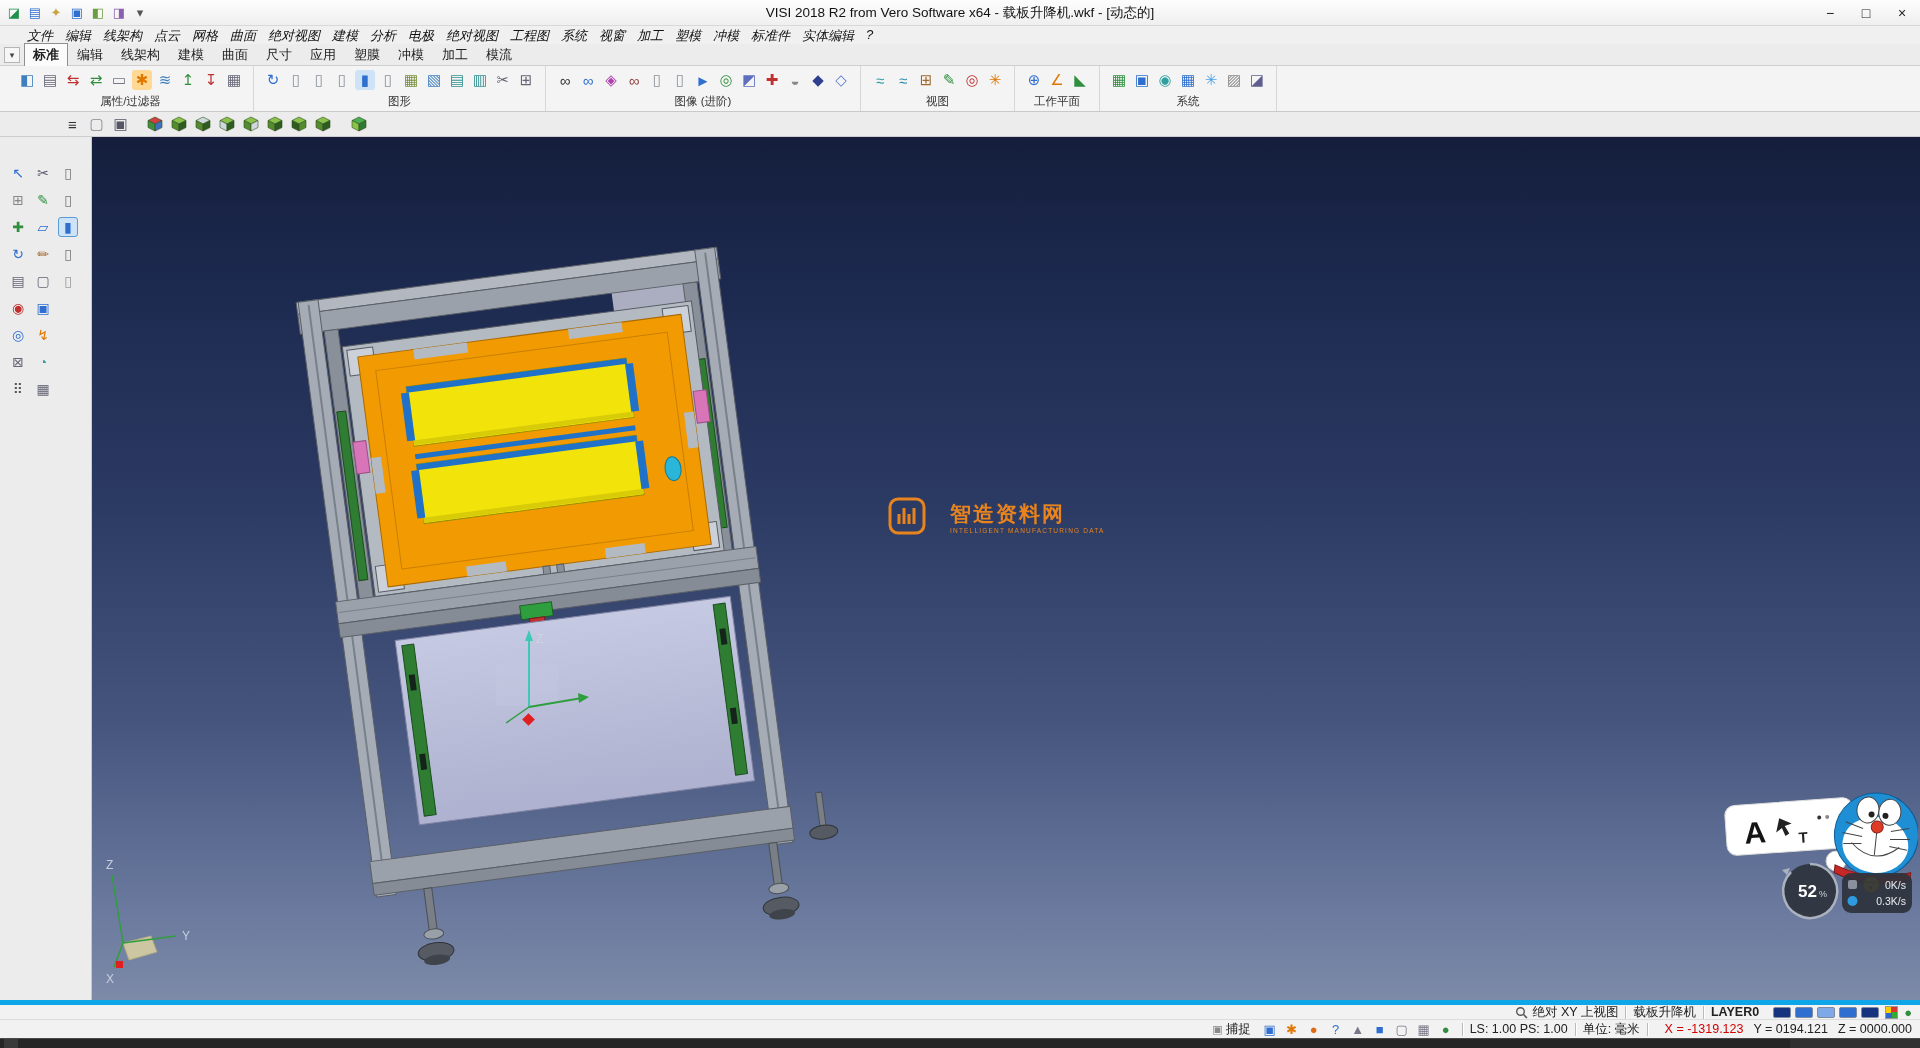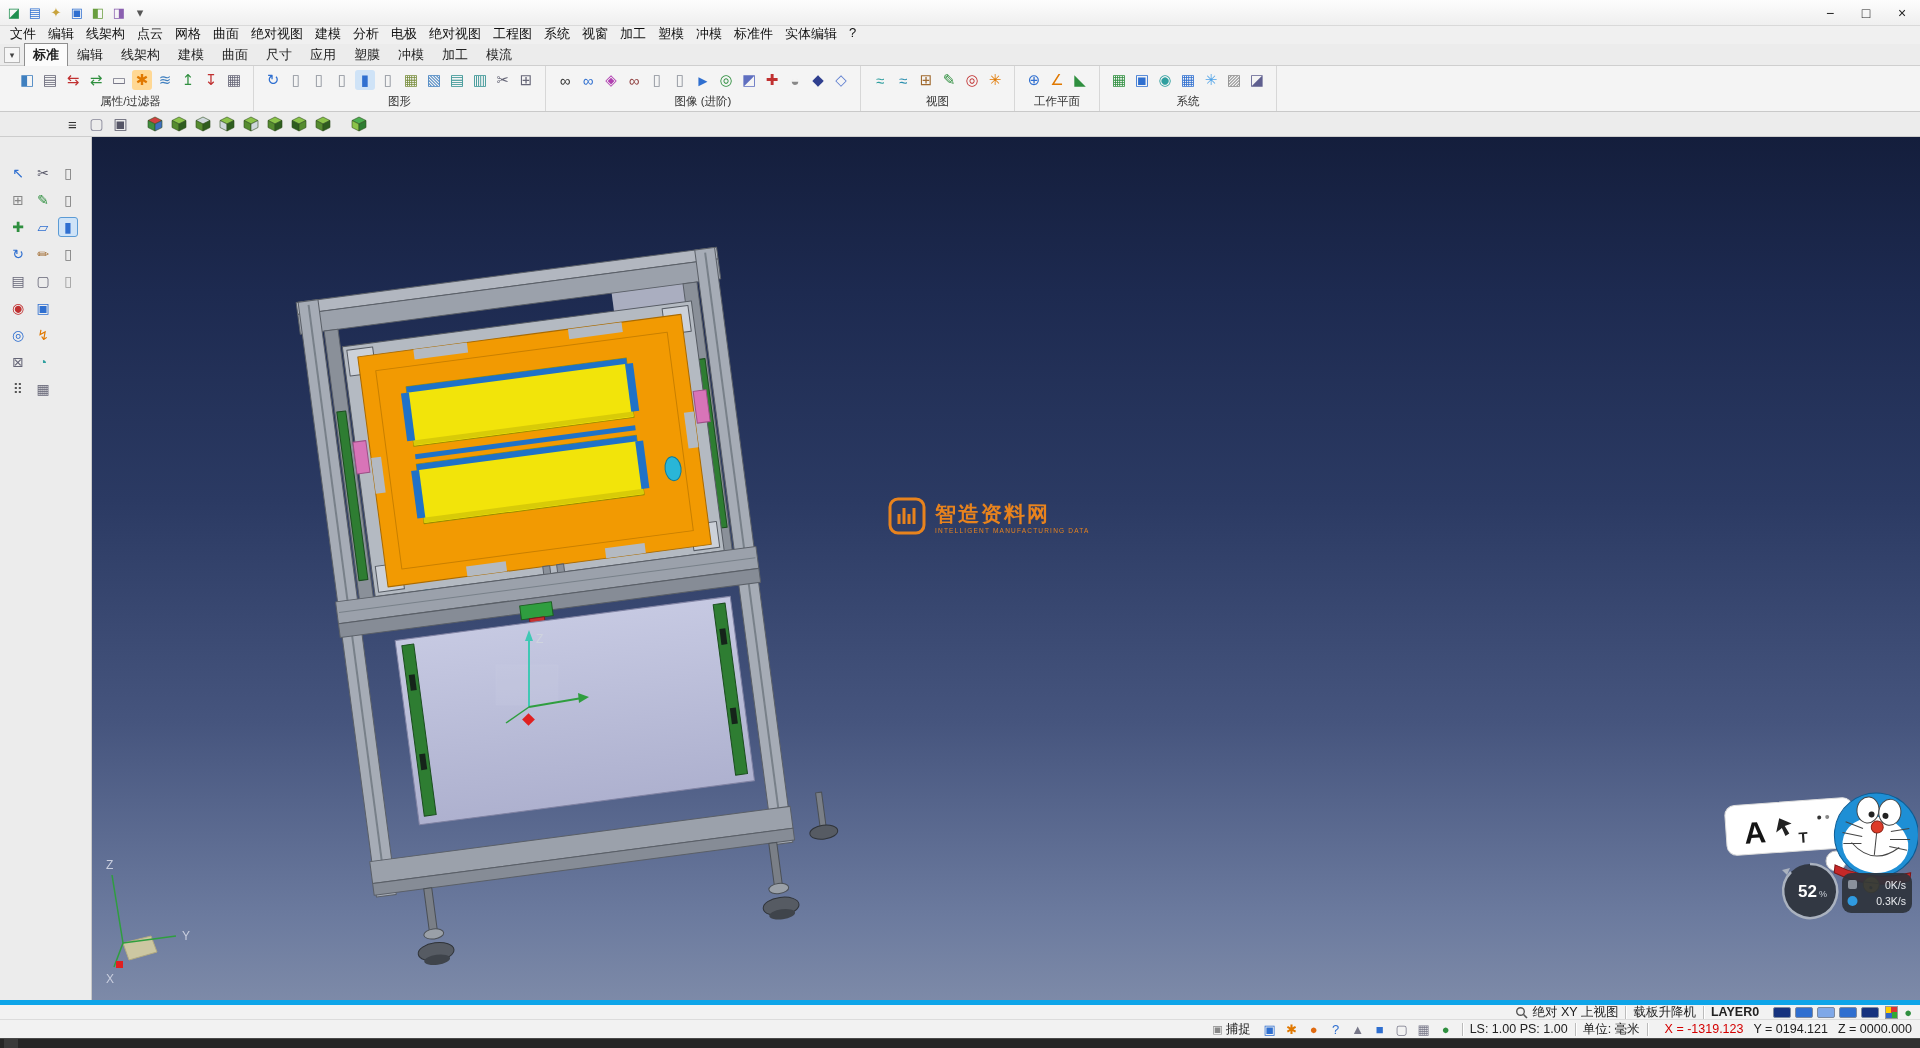--- a/index.html
+++ b/index.html
@@ -11,21 +11,21 @@
   .titlebar { height:26px; flex:none; background:linear-gradient(#fdfdfd,#efefef);
     border-bottom:1px solid #d9d9d9; display:flex; align-items:center; position:relative; }
   .quick-icons { display:flex; gap:5px; padding-left:6px; z-index:2; }
   .quick-icons .qicon { font-size:13px; line-height:1; width:16px; text-align:center; }
   .title-text { position:absolute; left:0; right:0; text-align:center; font-size:13.5px; color:#111; }
   .win-controls { margin-left:auto; display:flex; z-index:2; }
   .win-btn { width:36px; height:25px; display:flex; align-items:center; justify-content:center;
     font-size:14px; color:#222; }
 
   
-  .menubar { height:18px; flex:none; display:flex; align-items:flex-end; padding-left:4px; background:#f0f0f0; }
+  .menubar { height:18px; flex:none; display:flex; align-items:flex-start; padding-left:21px; background:#f0f0f0;font-style:italic; }
   .menu-items { display:flex; }
   .menu-item { font-size:13px; color:#111; padding:1px 6px; }
 
   
   .tabbar { height:22px; flex:none; display:flex; align-items:center; background:#ececec;
     border-bottom:1px solid #cfcfcf; padding-left:4px; }
   .tab-drop { width:16px; height:16px; border:1px solid #b5b5b5; background:#f6f6f6; color:#444;
     font-size:9px; display:flex; align-items:center; justify-content:center; margin-right:4px; }
   .tabs { display:flex; height:100%; align-items:center; }
   .tab { font-size:13px; color:#222; padding:2px 8px; border:1px solid transparent; }
@@ -57,21 +57,21 @@
   .scol { display:flex; flex-direction:column; gap:7px; }
   .sico { width:20px; height:20px; display:flex; align-items:center; justify-content:center;
     font-size:14px; border-radius:3px; border:1px solid transparent; }
   .sico.active { background:#cfe3f7; border:1px solid #5b9bd5; }
 
   .viewport { flex:1; position:relative; overflow:hidden;
     background:linear-gradient(180deg,#141e3c 0%, #1d2a50 18%, #2b3a63 42%, #46557e 68%, #6b7a9e 90%, #7d8aa8 100%); }
   .scene { position:absolute; inset:0; width:100%; height:100%; }
 
   
-  .watermark { position:absolute; left:796px; top:360px; display:flex; gap:9px; align-items:center; }
+  .watermark { position:absolute; left:796px; top:360px; display:flex; gap:24px; align-items:center; }
   .wm-title { font-size:21px; font-weight:bold; color:#e8831d; letter-spacing:2px; line-height:1.1; }
   .wm-sub { font-size:6.5px; color:#e8831d; letter-spacing:1.2px; margin-top:2px; }
 
   
   .net-widget { position:absolute; left:1626px; top:642px; width:200px; height:145px; }
 
   
   .status-row { height:19px; flex:none; background:#f2f2f2; display:flex; align-items:center;
     font-size:12.5px; color:#222; padding-right:8px; }
   .status-row.r1 { border-top:5px solid #0ea5e9; }
@@ -108,20 +108,21 @@
     <div class="quick-icons">
 
     <span class="qicon" style="color: rgb(31, 143, 79);">◪</span>
         <span class="qicon" style="color: rgb(47, 111, 208);">▤</span>
         <span class="qicon" style="color: rgb(200, 163, 61);">✦</span>
         <span class="qicon" style="color: rgb(47, 111, 208);">▣</span>
         <span class="qicon" style="color: rgb(106, 158, 63);">◧</span>
         <span class="qicon" style="color: rgb(138, 95, 176);">◨</span>
         <span class="qicon" style="color: rgb(85, 85, 85);">▾</span>
       </div>
+    <div class="title-text">VISI 2018 R2 from Vero Software x64 - 载板升降机.wkf - [动态的]</div>
     <div class="win-controls">
       <span class="win-btn">−</span>
       <span class="win-btn">□</span>
       <span class="win-btn">×</span>
     </div>
   </div>
 
   <div class="menubar">
     <div class="menu-items">
 

